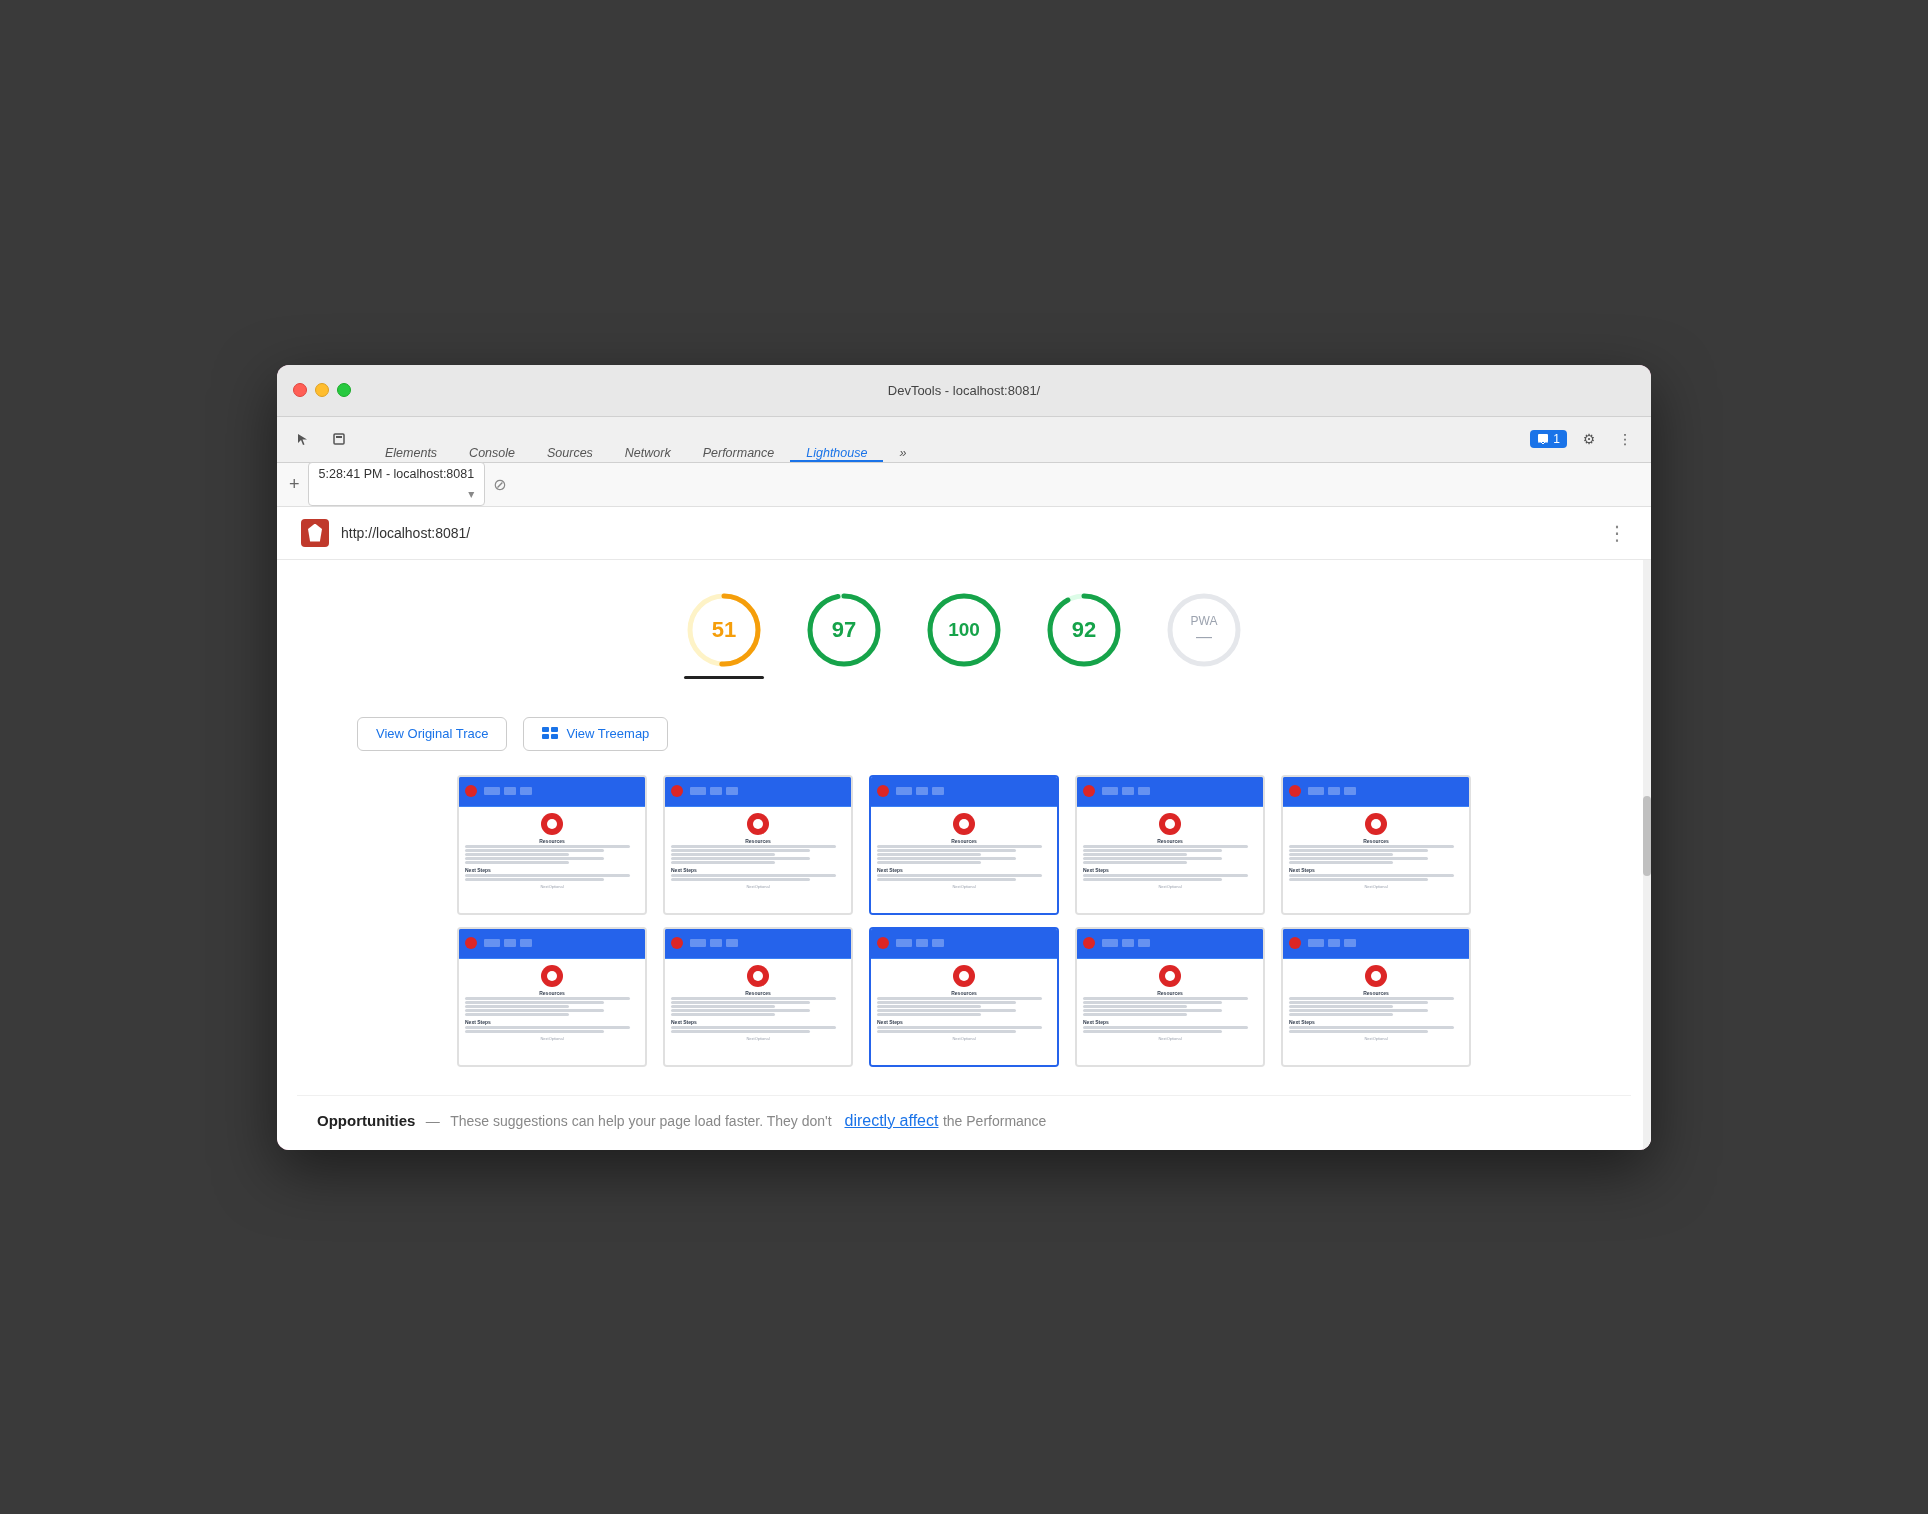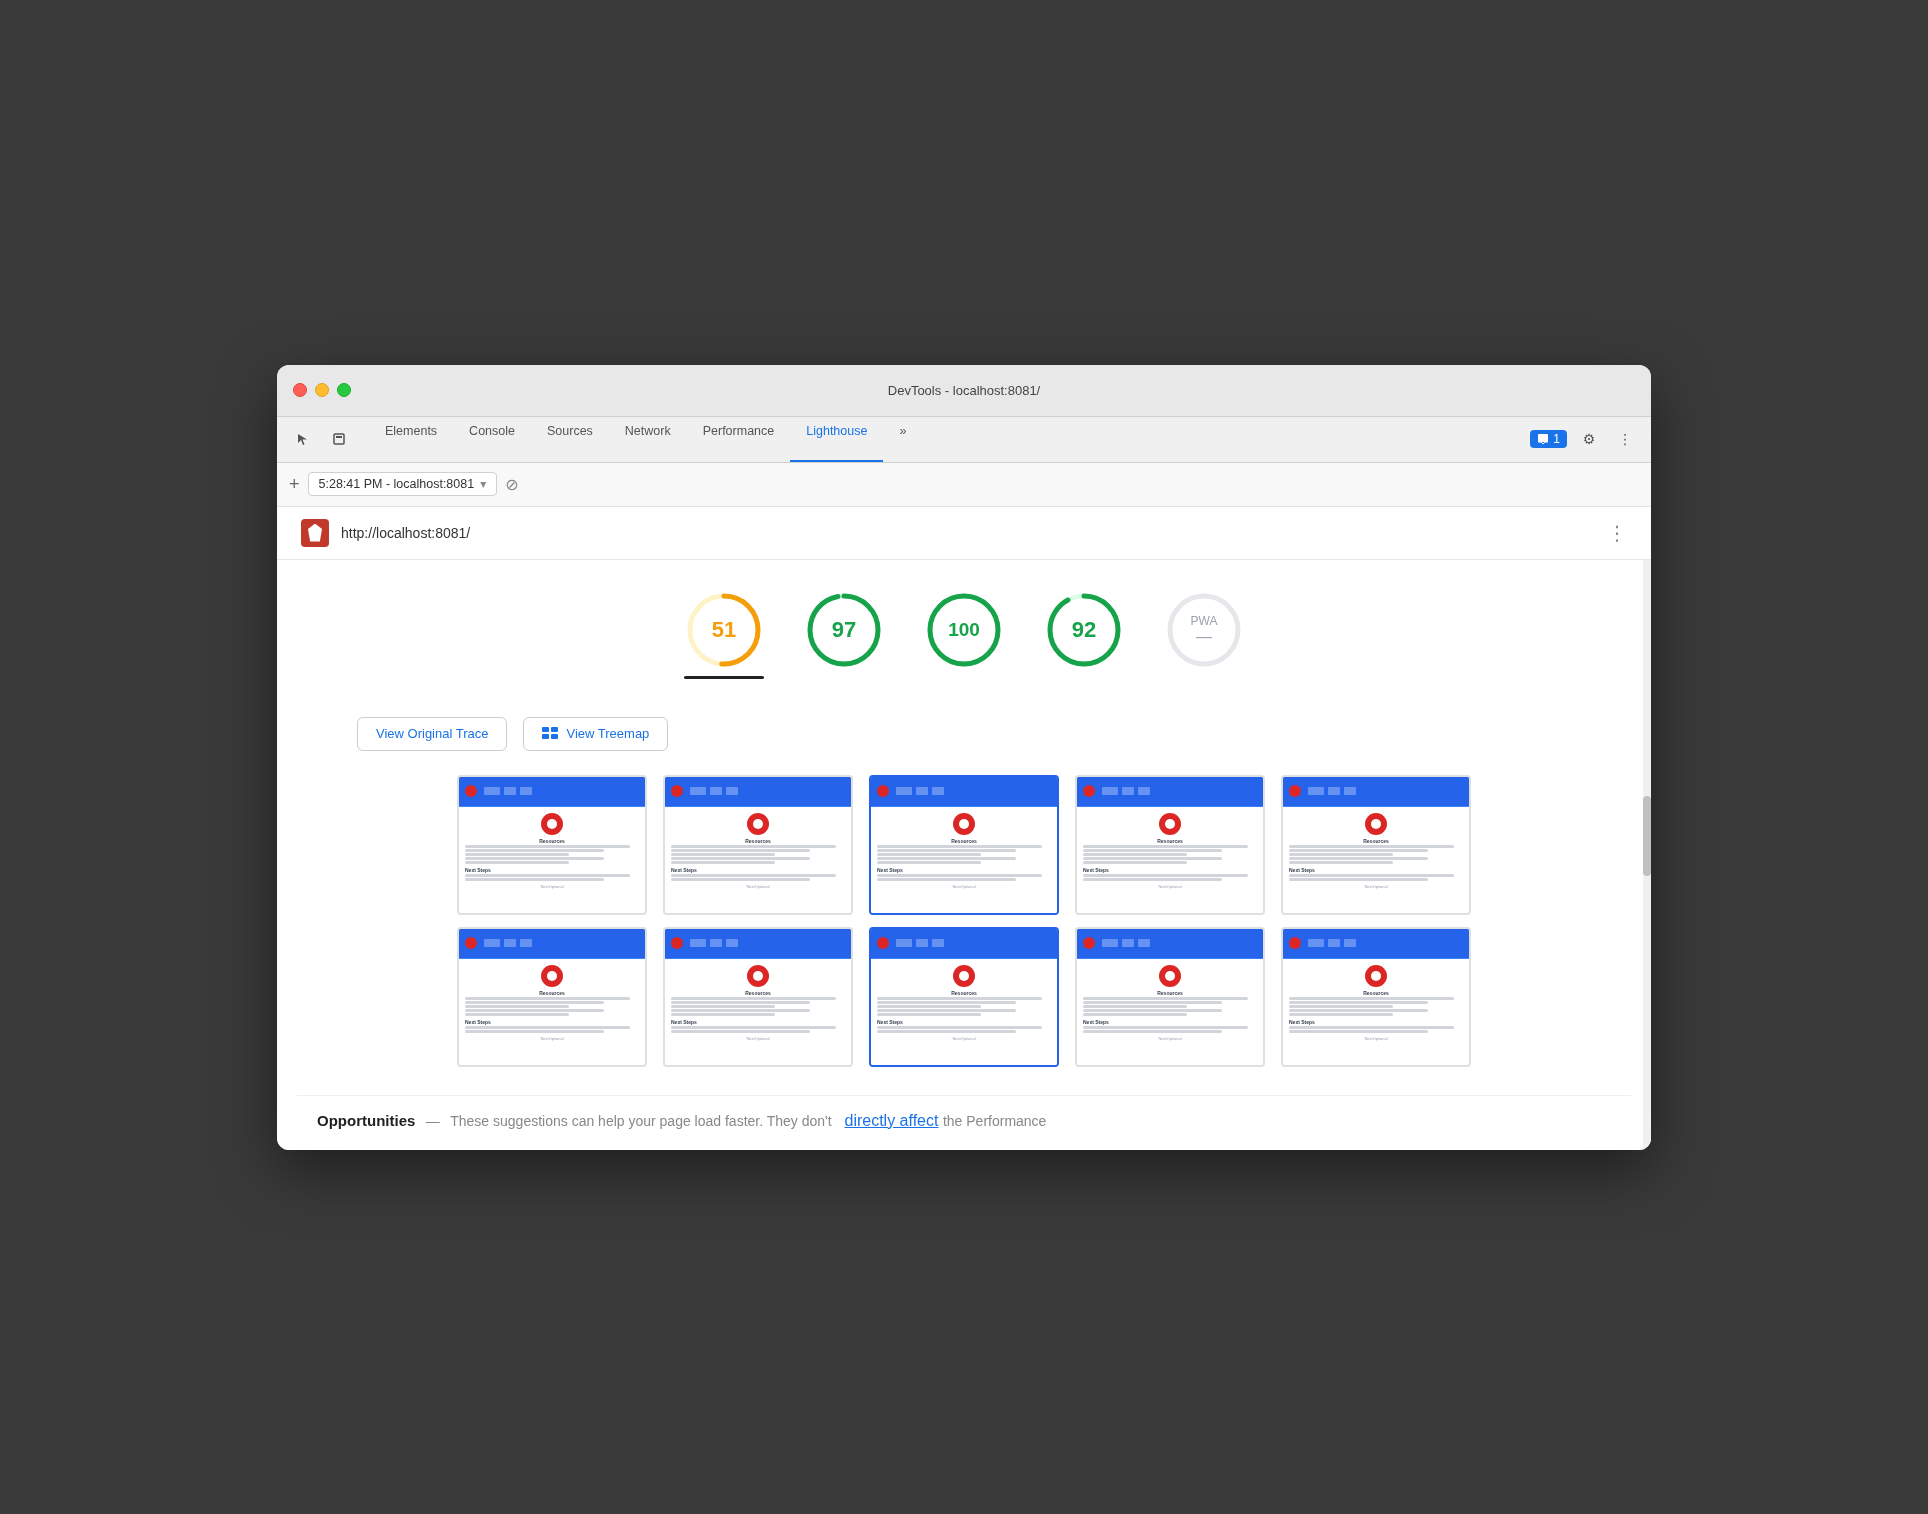--- a/index.html
+++ b/index.html
@@ -76,29 +76,30 @@
       height: 28px;
       display: flex;
       align-items: center;
       justify-content: center;
       cursor: pointer;
       border-radius: 4px;
       color: #555;
       font-size: 14px;
     }
     .tab {
-      padding: 8px 16px;
+      padding: 0 16px;
       height: 46px;
       display: flex;
-      align-items: flex-start;
+      align-items: flex-end;
       font-size: 12.5px;
       color: #555;
       cursor: pointer;
       border-bottom: 2px solid transparent;
       white-space: nowrap;
+      font-style: italic;
     }
     .tab.active {
       color: #1a73e8;
       border-bottom: 2px solid #1a73e8;
     }
     .toolbar-right {
       display: flex;
       align-items: center;
       gap: 8px;
     }
@@ -130,20 +131,21 @@
     .url-bar-input {
       background: #fff;
       border: 1px solid #d0d0d0;
       border-radius: 4px;
       padding: 4px 10px;
       font-size: 12.5px;
       color: #333;
       display: flex;
       align-items: flex-end;
       gap: 6px;
+      flex-direction: column;
     }
     .url-bar-no-entry {
       color: #888;
       font-size: 16px;
     }
     
     .report-header {
       background: #fff;
       border-bottom: 1px solid #e8e8e8;
       padding: 12px 24px;

